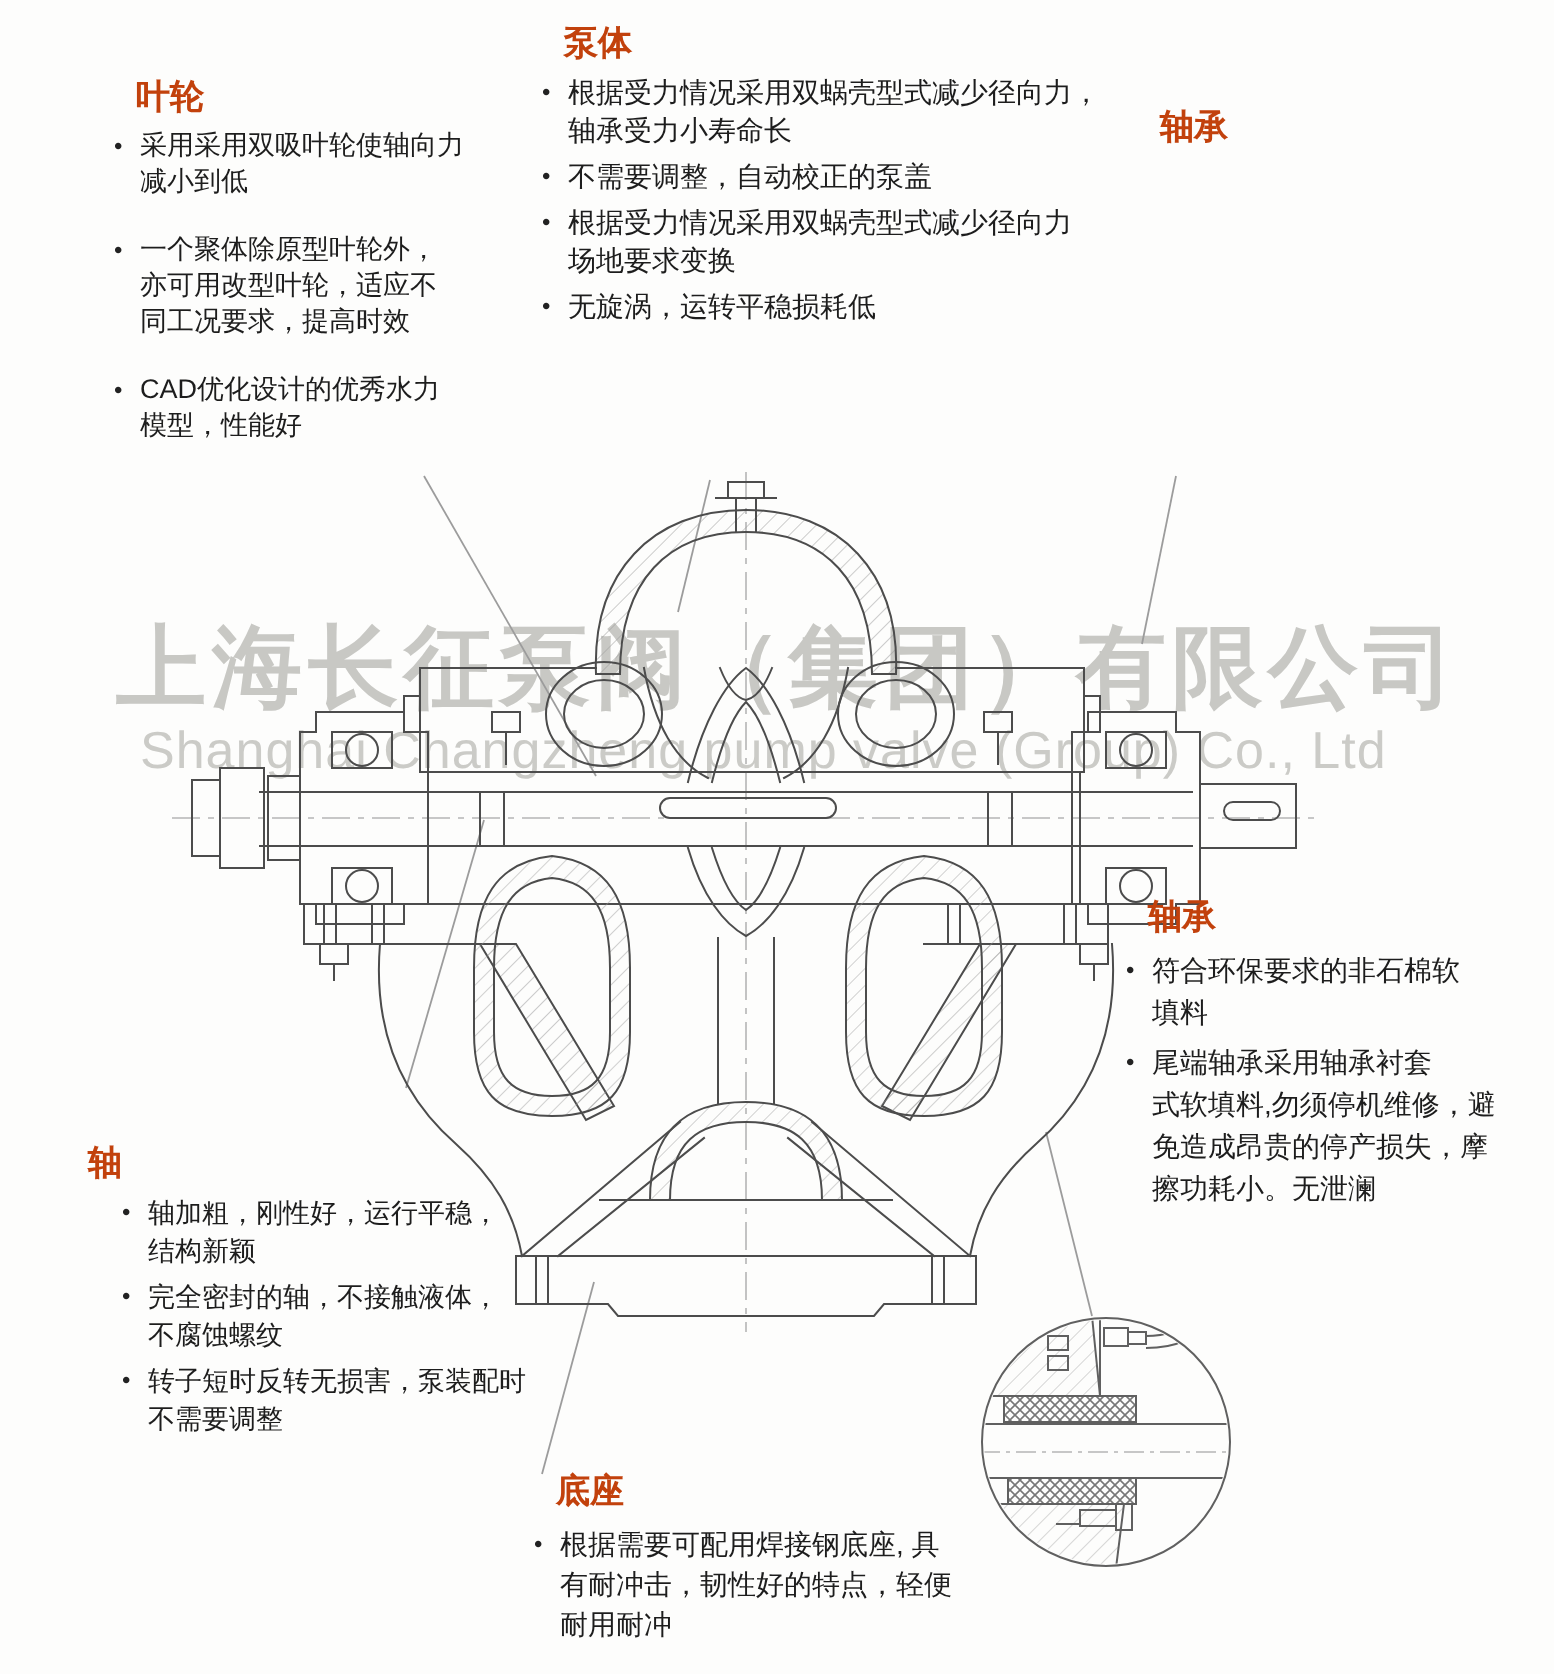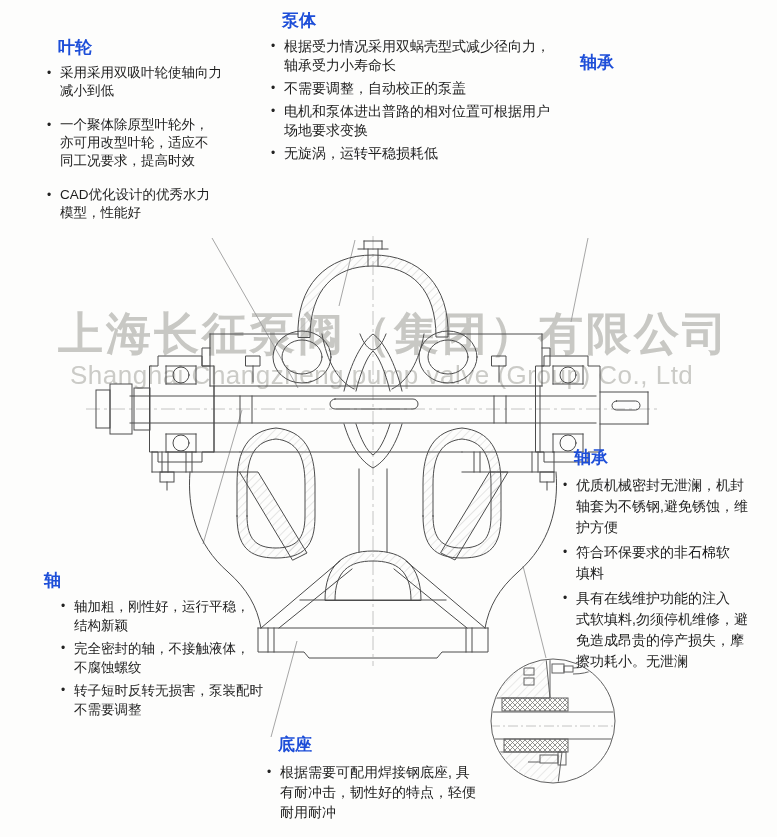--- a/index.html
+++ b/index.html
@@ -9,25 +9,25 @@
     font-family:"Liberation Sans","DejaVu Sans",sans-serif;
   }
   
   .wm{position:absolute;z-index:1;white-space:nowrap;user-select:none;}
   #wm-cn{left:58px;top:304px;font-size:45px;font-weight:bold;color:#c8c8c4;letter-spacing:3px;}
   #wm-en{left:70px;top:360px;font-size:26px;color:#cbcbc7;letter-spacing:0.5px;}
   
   #diagram{position:absolute;left:0;top:0;z-index:2;}
   
   .section{position:absolute;z-index:3;color:#1d1d1d;}
-  .section h3{font-size:17px;font-weight:bold;color:#1d4ed8;margin:0 0 6px 14px;padding:0;font-family:Liberation Mono, monospace;}
+  .section h3{font-size:17px;font-weight:bold;color:#c2410c;margin:0 0 6px 14px;padding:0;}
   .section ul{list-style:none;margin:0;padding:0 0 0 16px;}
   .section li{position:relative;white-space:pre-line;}
   .section li::before{content:"•";position:absolute;left:-13px;top:0px;font-size:12px;color:#222;}
-  #sec-impeller{left:44px;top:40px;width:230px;font-size:13.5px;line-height:18px;}
+  #sec-impeller{left:54px;top:40px;width:230px;font-size:13.5px;line-height:18px;}
   #sec-impeller li{margin-bottom:16px;}
   #sec-pump-body{left:268px;top:12px;width:310px;font-size:14px;line-height:19px;}
   #sec-pump-body li{margin-bottom:4px;}
   #sec-bearing-top{left:566px;top:52px;width:212px;font-size:14px;line-height:23px;}
   #sec-bearing-top h3{margin-bottom:2px;}
   #sec-bearing-top li{margin-bottom:0;}
   #sec-seal{left:560px;top:448px;width:218px;font-size:14px;line-height:21px;}
   #sec-seal li{margin-bottom:4px;}
   #sec-shaft{left:30px;top:572px;width:252px;font-size:13.5px;line-height:19px;}
   #sec-shaft li{margin-bottom:4px;margin-left:28px;}
@@ -205,41 +205,38 @@
 模型，性能好</li>
     </ul>
 </div>
 
 <div class="section" id="sec-pump-body">
   <h3>泵体</h3>
   <ul>
       <li>根据受力情况采用双蜗壳型式减少径向力，
 轴承受力小寿命长</li>
       <li>不需要调整，自动校正的泵盖</li>
-      <li>电机和泵体进出普路的相对位置可根据用户
+      <li>根据受力情况采用双蜗壳型式减少径向力
 场地要求变换</li>
       <li>无旋涡，运转平稳损耗低</li>
     </ul>
 </div>
 
 <div class="section" id="sec-bearing-top">
   <h3>轴承</h3>
   <ul>
     </ul>
 </div>
 
 <div class="section" id="sec-seal">
   <h3>轴承</h3>
   <ul>
-      <li>优质机械密封无泄澜，机封
-轴套为不锈钢,避免锈蚀，维
-护方便</li>
       <li>符合环保要求的非石棉软
 填料</li>
-      <li>具有在线维护功能的注入
+      <li>尾端轴承采用轴承衬套
 式软填料,勿须停机维修，避
 免造成昂贵的停产损失，摩
 擦功耗小。无泄澜</li>
     </ul>
 </div>
 
 <div class="section" id="sec-shaft">
   <h3>轴</h3>
   <ul>
       <li>轴加粗，刚性好，运行平稳，

